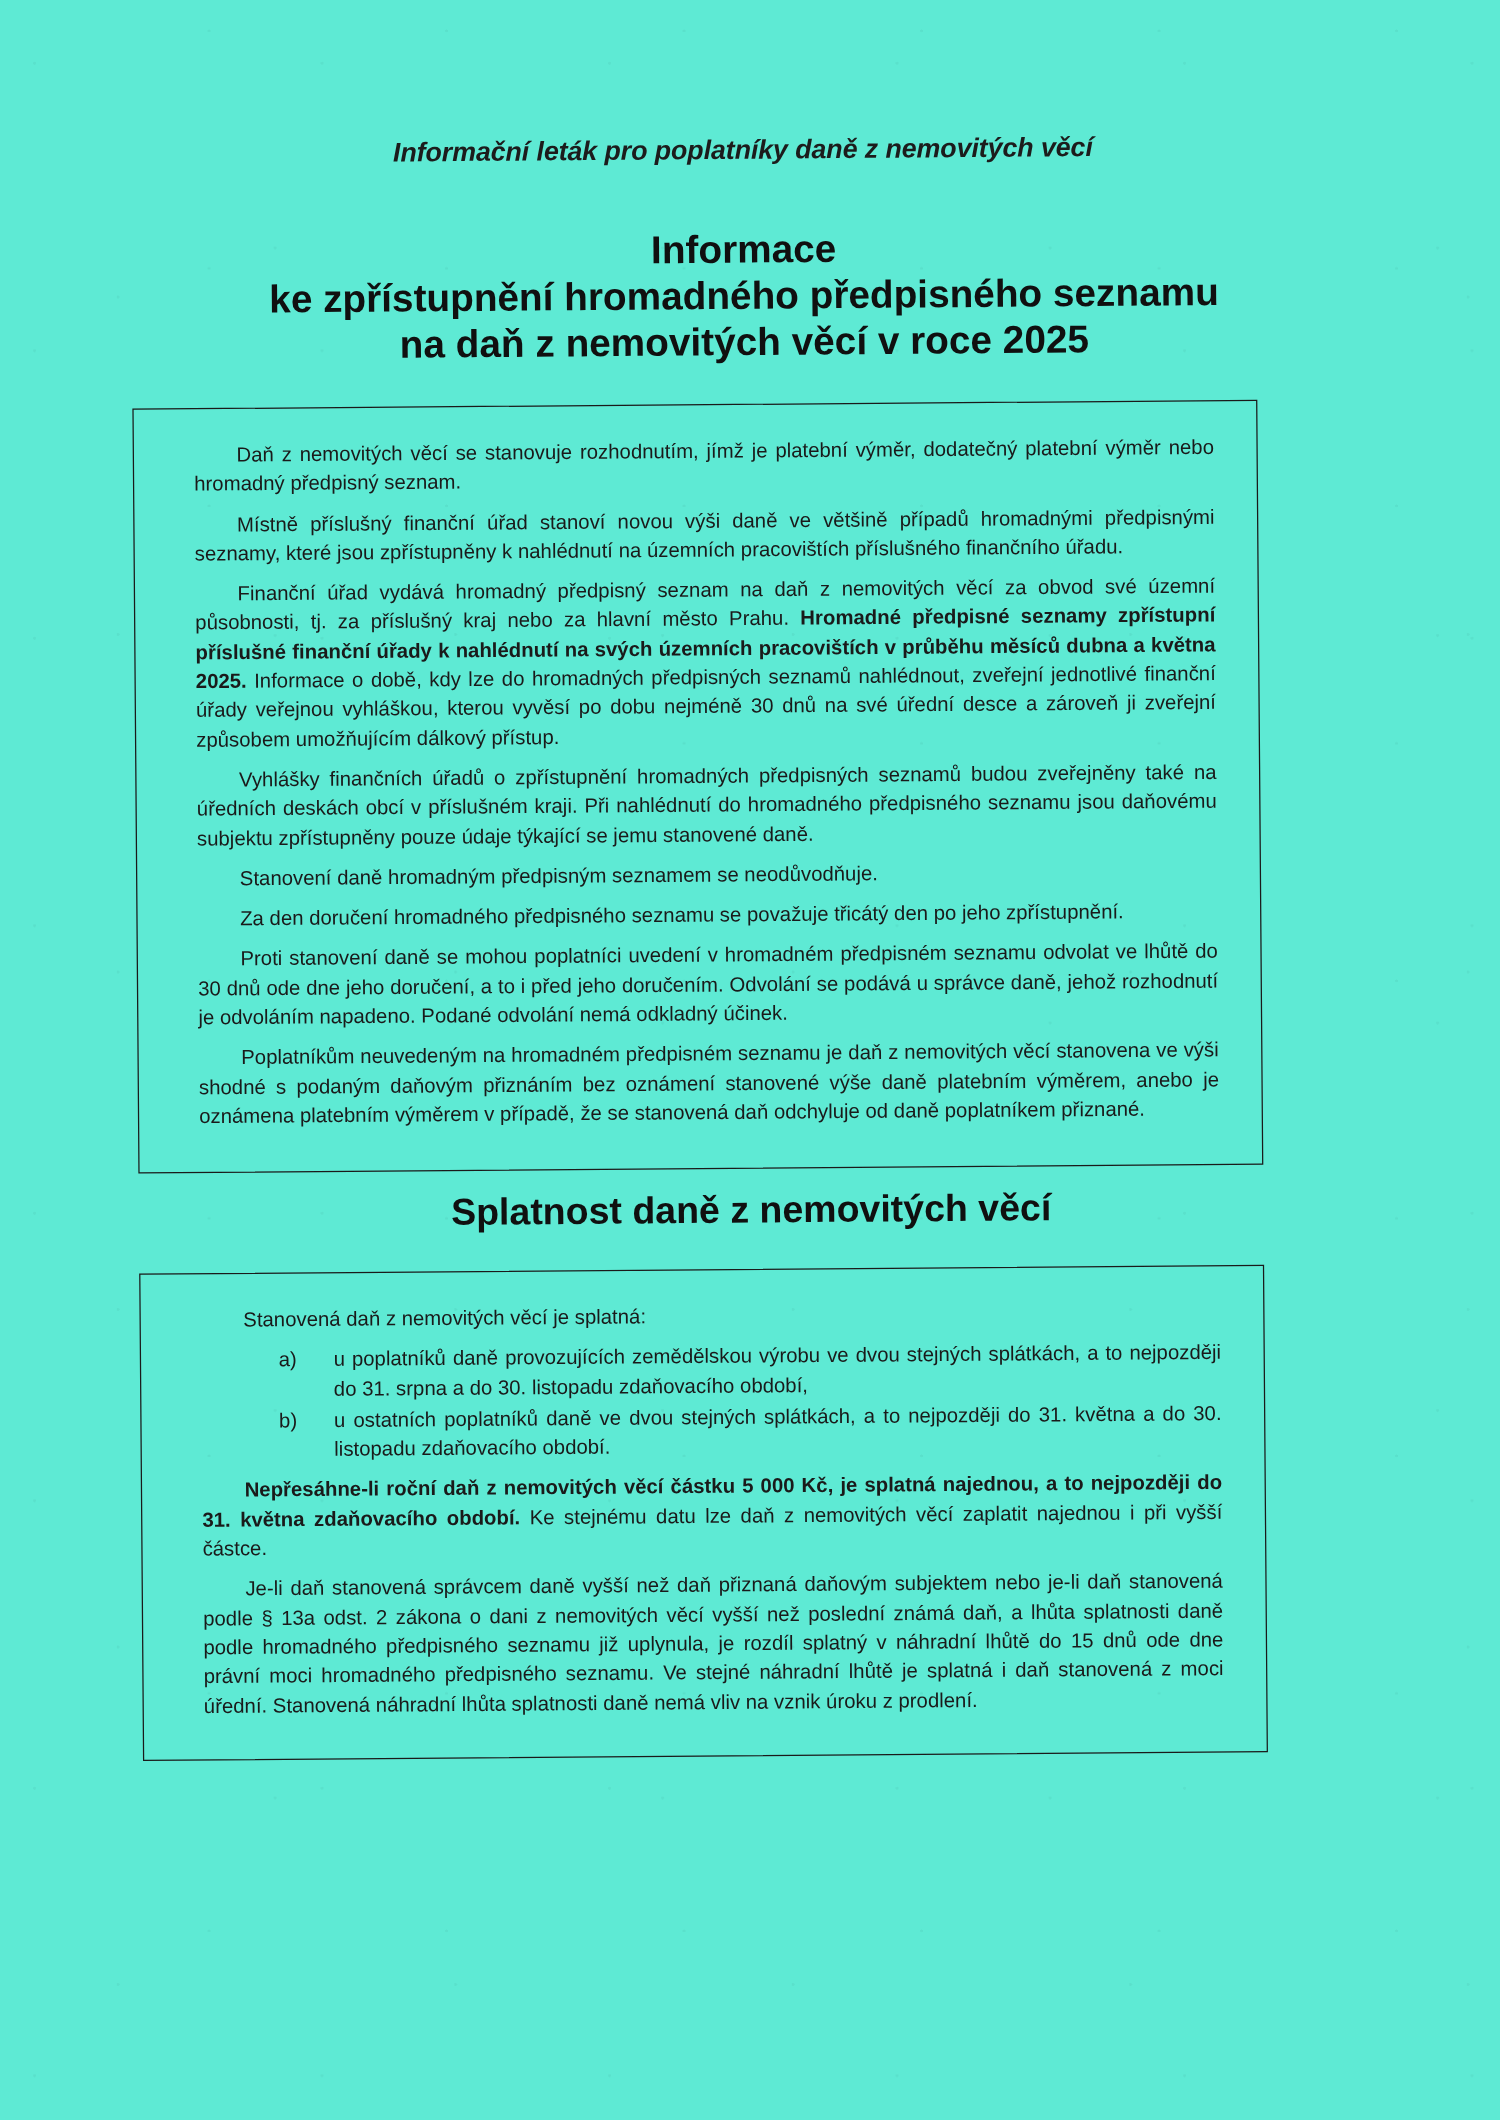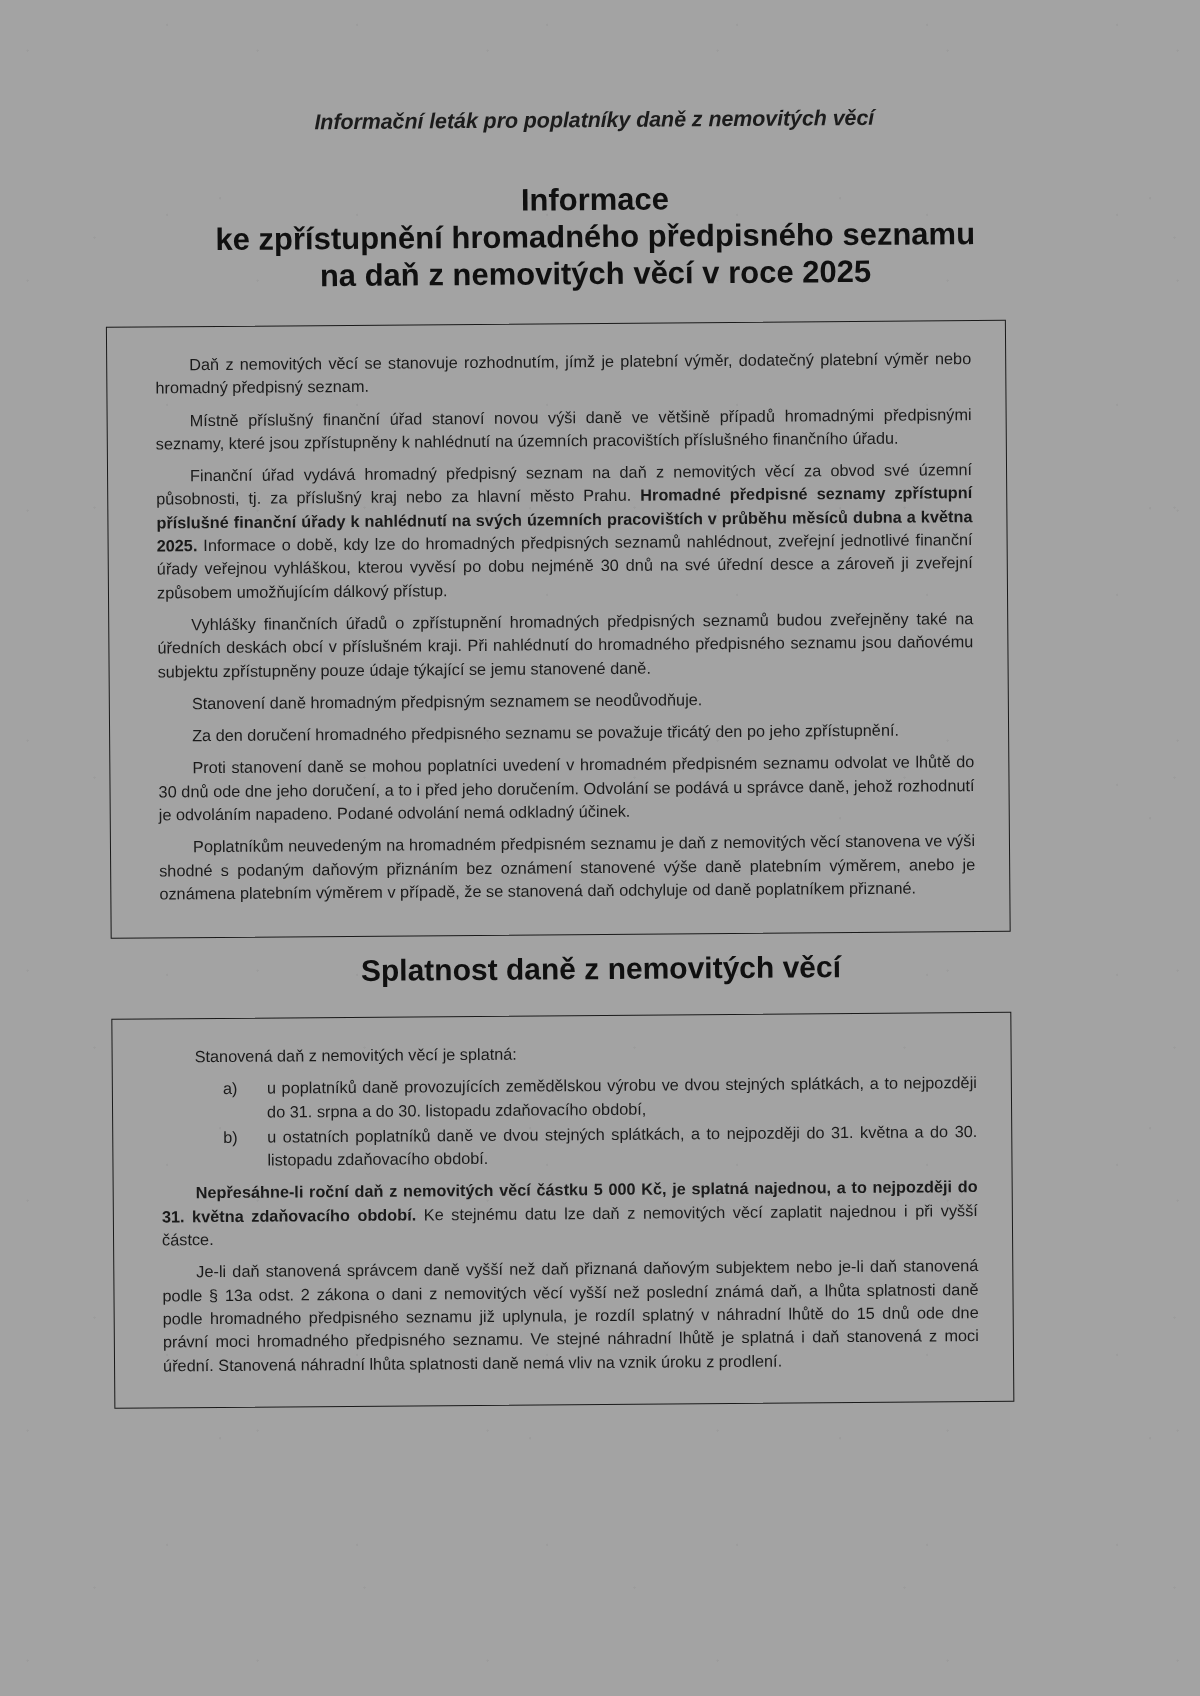--- a/index.html
+++ b/index.html
@@ -13,21 +13,21 @@
     font-family: "Liberation Sans", sans-serif;
     color: #151515;
     overflow: hidden;
     position: relative;
   }
 
   
   .page {
     position: absolute;
     inset: 0;
-    background: #a3a3a3;
+    background: #5eead4;
     text-decoration: underline;
   }
 
   .scan-tilt {
     position: absolute;
     left: 0;
     top: 0;
     width: 1200px;
     height: 1696px;
     transform: rotate(-0.45deg);

